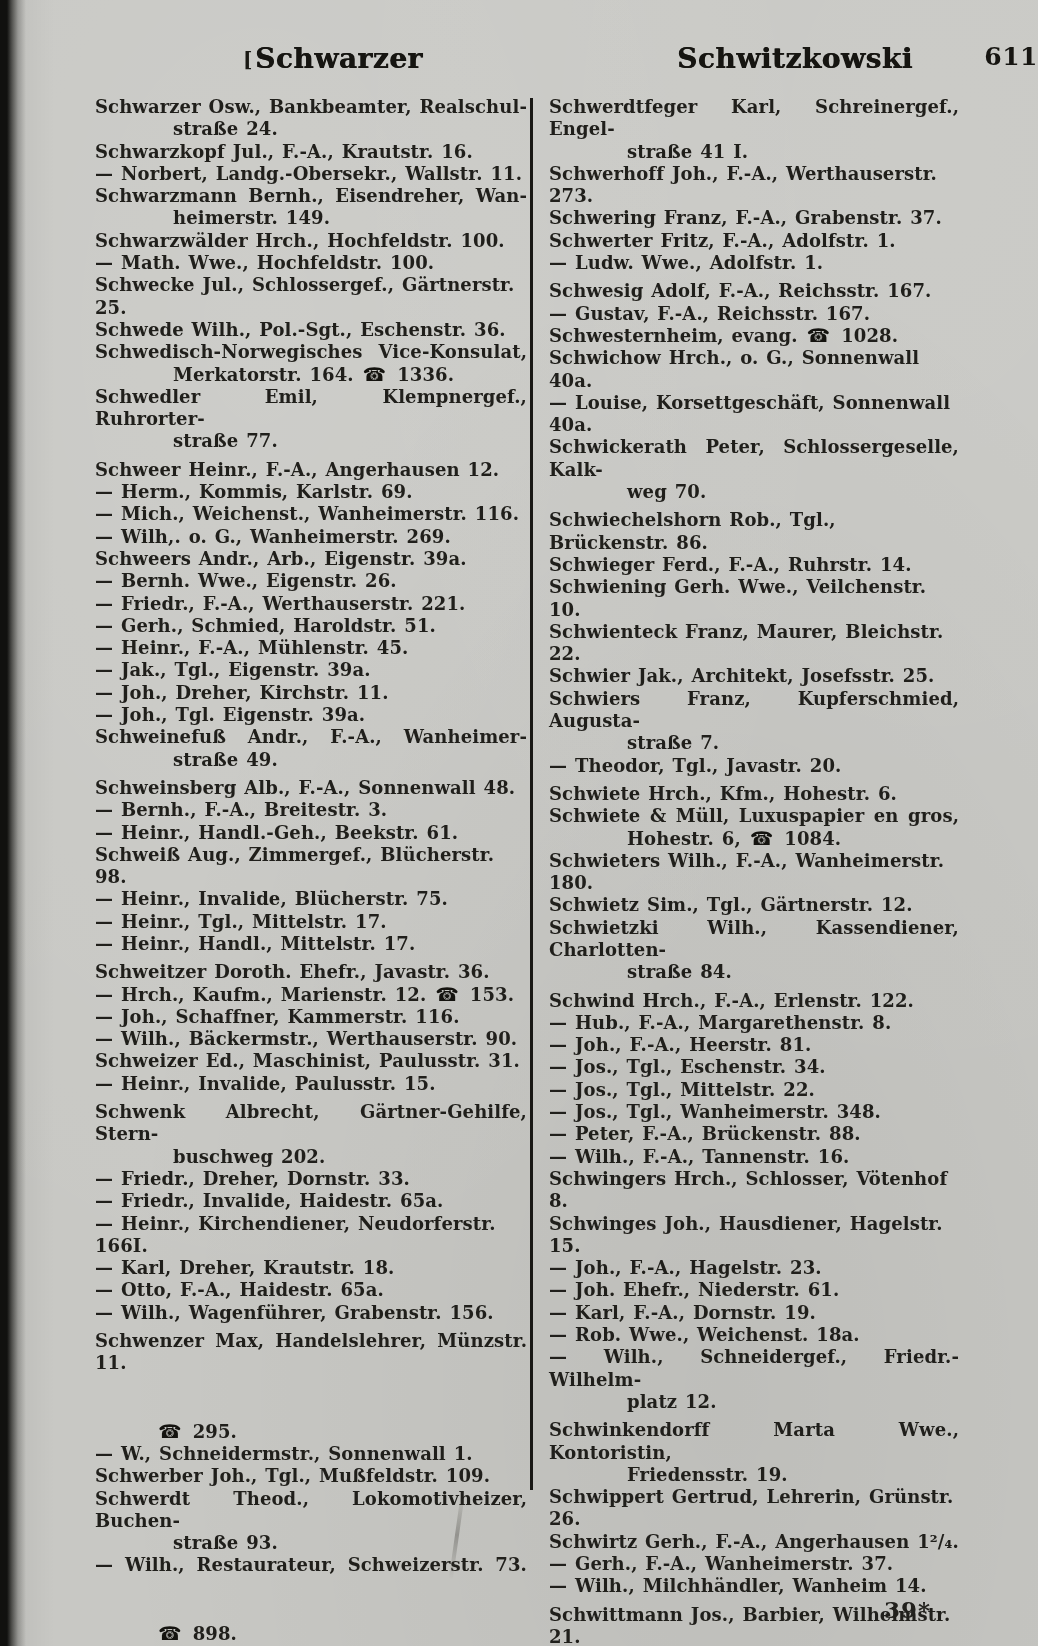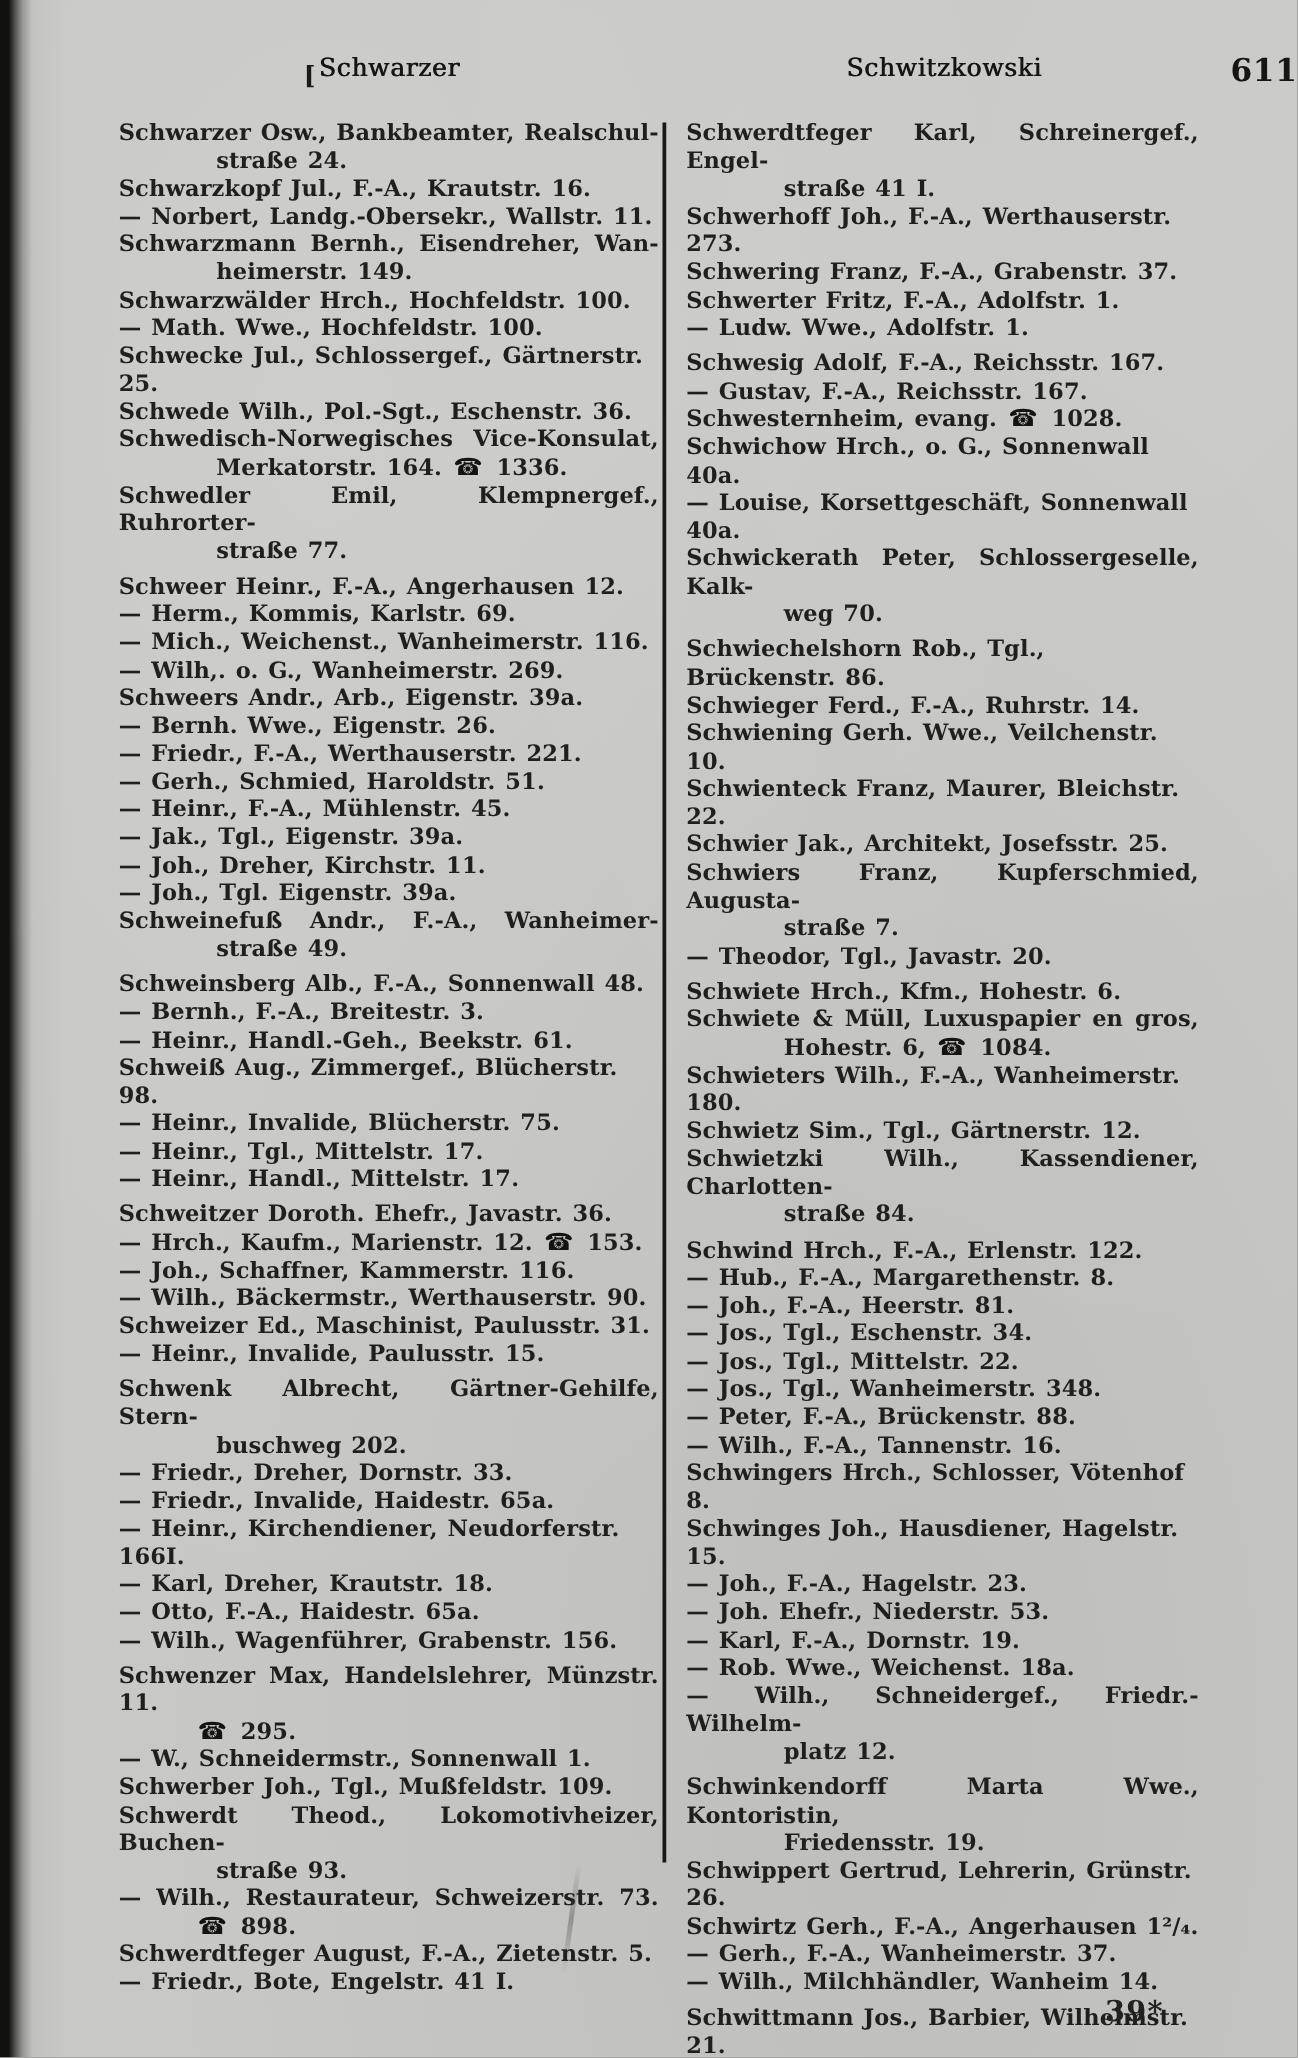--- a/index.html
+++ b/index.html
@@ -20,21 +20,21 @@
   
   .edge{
     position:absolute;left:0;top:0;bottom:0;width:26px;
     background:linear-gradient(90deg,#11110f 0px,#11110f 7px,rgba(25,25,22,.65) 12px,rgba(25,25,22,.25) 18px,rgba(25,25,22,0) 26px);
   }
   .header{
     position:absolute;top:42px;left:0;width:100%;height:46px;
   }
   .hword{
     position:absolute;
-    font-weight:400;font-size:20px;letter-spacing:.5px;
+    font-weight:700;font-size:28px;letter-spacing:.5px;
     color:#161511;
     text-shadow:.6px 0 0 #161511;
     white-space:nowrap;
   }
   .h-left{left:255px;}
   .h-page{left:0;width:100%;text-align:right;font-size:25px;text-shadow:none;font-weight:700;}
   .h-right{left:677px;}
   .mark{
     position:absolute;left:243px;top:6px;font-size:20px;font-weight:700;color:#1a1914;
   }
@@ -48,21 +48,21 @@
   .col-right{left:549px;width:410px;}
   .divider{
     position:absolute;left:530px;top:98px;height:1392px;width:3px;
     background:#191815;
   }
   .entry{margin:0;padding:0;}
   .entry.gap{margin-top:6px;}
   .line{line-height:22.3px;min-height:22.3px;}
   .line.fill{text-align:justify;text-align-last:justify;}
   .line.cont{padding-left:78px;}
-  .line.telline{padding-left:62px;}
+  .line.telline{padding-left:62px;margin-top:46px;}
   .tel-icon{
     font-family:"DejaVu Sans",sans-serif;
     font-size:19px;line-height:1;
     padding:0 3px 0 1px;
     color:#14130f;
   }
   .sig{
     position:absolute;left:884px;top:1596px;
     font-size:23px;font-weight:700;color:#22211d;letter-spacing:1px;
   }
@@ -351,21 +351,21 @@
       <div class="entry">
         <div class="line">Schwingers Hrch., Schlosser, Vötenhof 8.</div>
       </div>
       <div class="entry">
         <div class="line">Schwinges Joh., Hausdiener, Hagelstr. 15.</div>
       </div>
       <div class="entry">
         <div class="line">— Joh., F.-A., Hagelstr. 23.</div>
       </div>
       <div class="entry">
-        <div class="line">— Joh. Ehefr., Niederstr. 53.</div>
+        <div class="line">— Joh. Ehefr., Niederstr. 61.</div>
       </div>
       <div class="entry">
         <div class="line">— Karl, F.-A., Dornstr. 19.</div>
       </div>
       <div class="entry">
         <div class="line">— Rob. Wwe., Weichenst. 18a.</div>
       </div>
       <div class="entry">
         <div class="line fill">— Wilh., Schneidergef., Friedr.-Wilhelm-</div>
         <div class="line cont">platz 12.</div>

